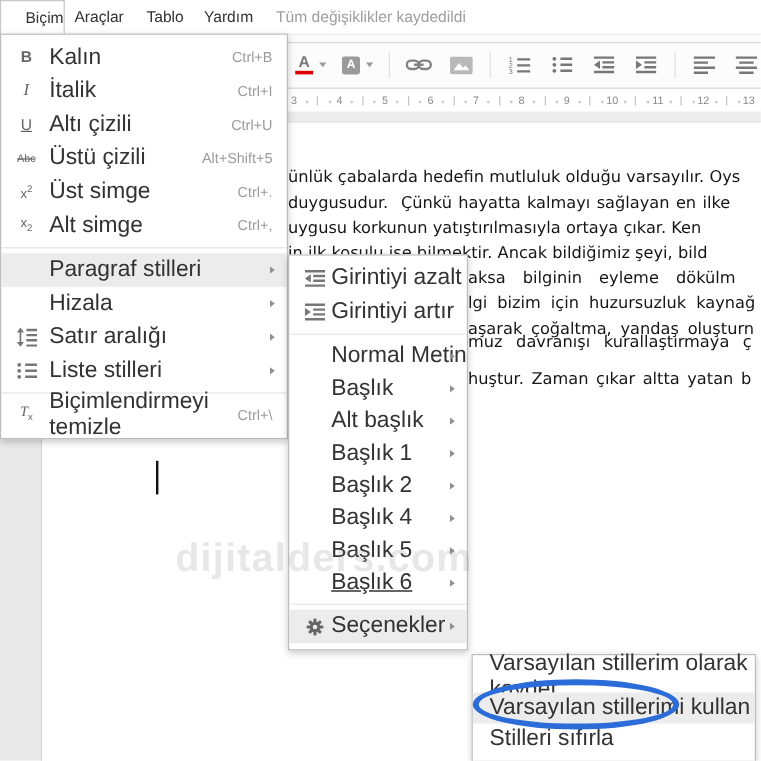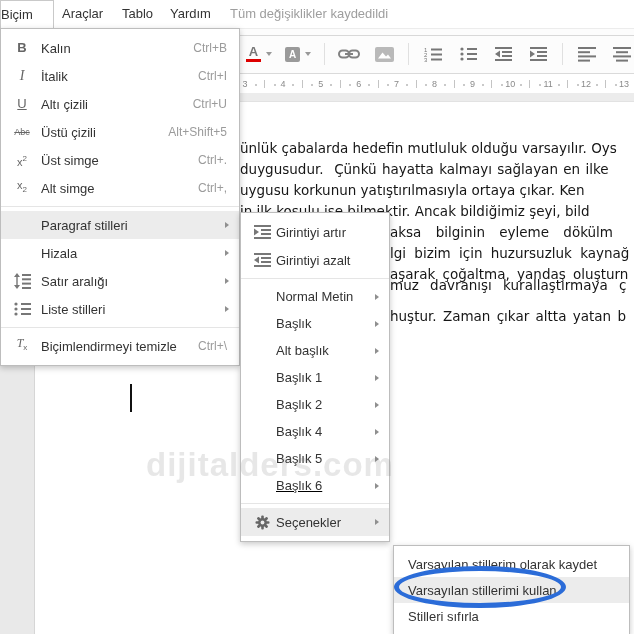--- a/index.html
+++ b/index.html
@@ -4,21 +4,21 @@
 <style>
   html,body{margin:0;padding:0}
   body{width:634px;height:634px;overflow:hidden;position:relative;background:#fff;
        font-family:"Liberation Sans",sans-serif;}
   #app{position:absolute;inset:0;width:634px;height:634px;overflow:hidden}
 
   
   .menubar{position:absolute;left:0;top:0;width:634px;height:28px;background:#fff;
            border-bottom:1px solid #ececec;z-index:5}
   .mb-item{position:absolute;top:0;height:28px;line-height:28px;font-size:13px;color:#333;cursor:default}
-  .mb-item.open{left:0;width:54px;text-align:left;background:#fff;border:1px solid #c9c9c9;
+  .mb-item.open{left:0;width:54px;text-align:right;background:#fff;border:1px solid #c9c9c9;
                 border-bottom:none;height:29px;z-index:30;box-sizing:border-box}
   .status{position:absolute;left:230px;top:0;height:28px;line-height:28px;font-size:13px;color:#9e9e9e}
 
   
   .toolbar{position:absolute;left:0;top:29px;width:634px;height:45px;background:#fcfcfc;
            border-bottom:1px solid #dadada;z-index:4;box-sizing:border-box}
   .toolbar-topline{position:absolute;left:240px;right:0;top:6px;height:1px;background:#d8d8d8}
   #toolbar-buttons{position:absolute;left:243px;top:10px;display:flex;align-items:center;gap:7px;height:30px}
   .tb-btn{display:flex;align-items:center;justify-content:center;height:26px;min-width:22px;padding:0 2px;
           border:1px solid transparent;border-radius:2px}
@@ -52,21 +52,21 @@
   .menu{position:absolute;background:#fff;border:1px solid #bdbdbd;box-shadow:0 2px 6px rgba(0,0,0,.22);
         box-sizing:border-box;padding:5px 0}
   .format-menu{left:0;top:28px;width:240px;z-index:12}
   .styles-menu{left:240px;top:212px;width:150px;z-index:13}
   .options-menu{left:393px;top:545px;width:237px;z-index:20}
   .menu-row{position:relative;display:flex;align-items:center;cursor:default}
   .menu-row.hl{background:#ececec}
   .mi-icon{position:absolute;left:8px;width:26px;text-align:center;color:#666;font-size:12px;line-height:0;
            display:flex;align-items:center;justify-content:center}
   .mi-icon .serif{font-family:"Liberation Serif",serif}
-  .mi-label{margin-left:40px;font-size:13px;color:#333}
+  .mi-label{margin-left:40px;font-size:19px;color:#333}
   .styles-menu .mi-label{margin-left:35px}
   .options-menu .mi-label{margin-left:14px}
   .mi-shortcut{margin-left:auto;margin-right:12px;font-size:12px;color:#9b9b9b}
   .mi-arrow{position:absolute;right:10px;width:0;height:0;border-left:4px solid #8f8f8f;
             border-top:3.5px solid transparent;border-bottom:3.5px solid transparent}
   .menu-sep{height:1px;background:#e5e5e5;margin:4px 0}
 
   
   .ellipse{position:absolute;left:394px;top:566px;width:172px;height:42px;border:5px solid #2b6cd8;
            border-radius:50%;z-index:40;box-sizing:border-box}
@@ -352,36 +352,36 @@
       </div>
     </div>
   <div class="menu styles-menu" id="styles-menu">
       <div class="menu-row" style="height: 28px;">
         <span class="mi-icon">
           <svg width="17" height="16" viewBox="0 0 17 16" xmlns="http://www.w3.org/2000/svg">
             <line x1="0" y1="2" x2="17" y2="2" stroke="#777" stroke-width="2"></line>
             <line x1="7" y1="6" x2="17" y2="6" stroke="#777" stroke-width="2"></line>
             <line x1="7" y1="10" x2="17" y2="10" stroke="#777" stroke-width="2"></line>
             <line x1="0" y1="14" x2="17" y2="14" stroke="#777" stroke-width="2"></line>
-            <path d="M0 4.5 L5 8 L0 11.5 Z" fill="#777"></path>
+            <path d="M5 4.5 L0 8 L5 11.5 Z" fill="#777"></path>
           </svg>
         </span>
-        <span class="mi-label">Girintiyi artır</span>
+        <span class="mi-label">Girintiyi azalt</span>
       </div>
       <div class="menu-row" style="height: 28px;">
         <span class="mi-icon">
           <svg width="17" height="16" viewBox="0 0 17 16" xmlns="http://www.w3.org/2000/svg">
             <line x1="0" y1="2" x2="17" y2="2" stroke="#777" stroke-width="2"></line>
             <line x1="7" y1="6" x2="17" y2="6" stroke="#777" stroke-width="2"></line>
             <line x1="7" y1="10" x2="17" y2="10" stroke="#777" stroke-width="2"></line>
             <line x1="0" y1="14" x2="17" y2="14" stroke="#777" stroke-width="2"></line>
-            <path d="M5 4.5 L0 8 L5 11.5 Z" fill="#777"></path>
+            <path d="M0 4.5 L5 8 L0 11.5 Z" fill="#777"></path>
           </svg>
         </span>
-        <span class="mi-label">Girintiyi azalt</span>
+        <span class="mi-label">Girintiyi artır</span>
       </div>
       <div class="menu-sep"></div>
       <div class="menu-row" style="height: 27px;">
         <span class="mi-label">Normal Metin</span>
         <span class="mi-arrow"></span>
       </div>
       <div class="menu-row" style="height: 27px;">
         <span class="mi-label">Başlık</span>
         <span class="mi-arrow"></span>
       </div>

